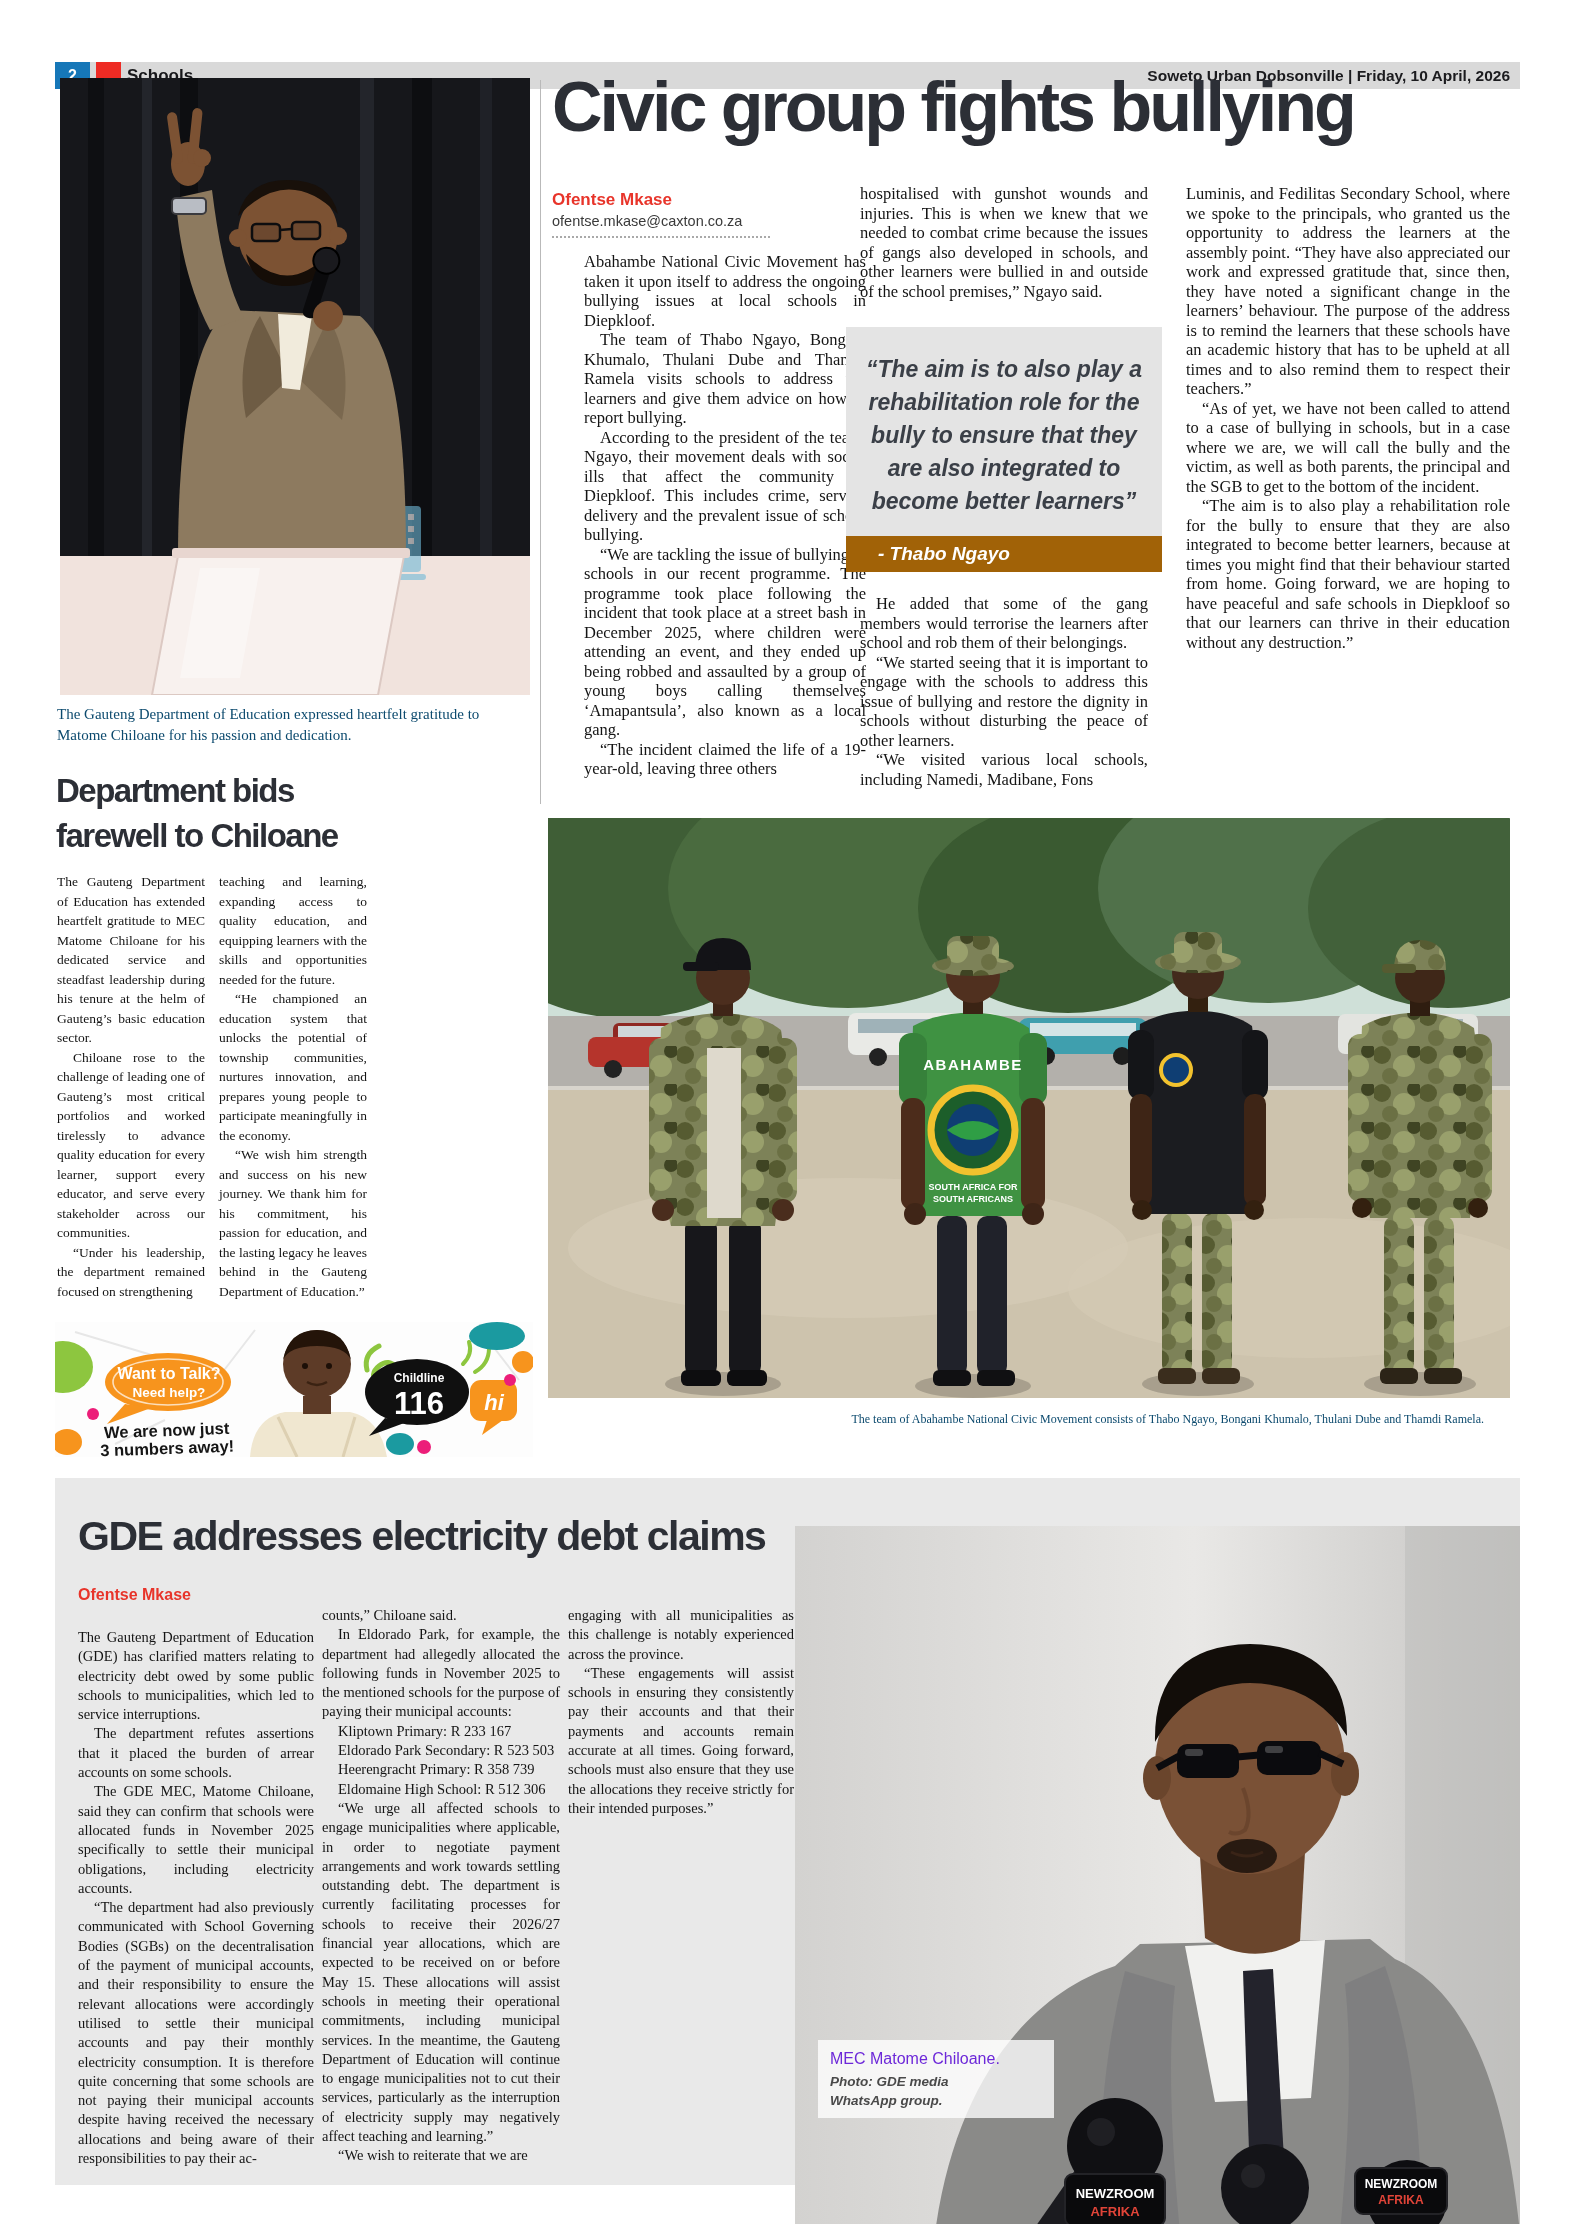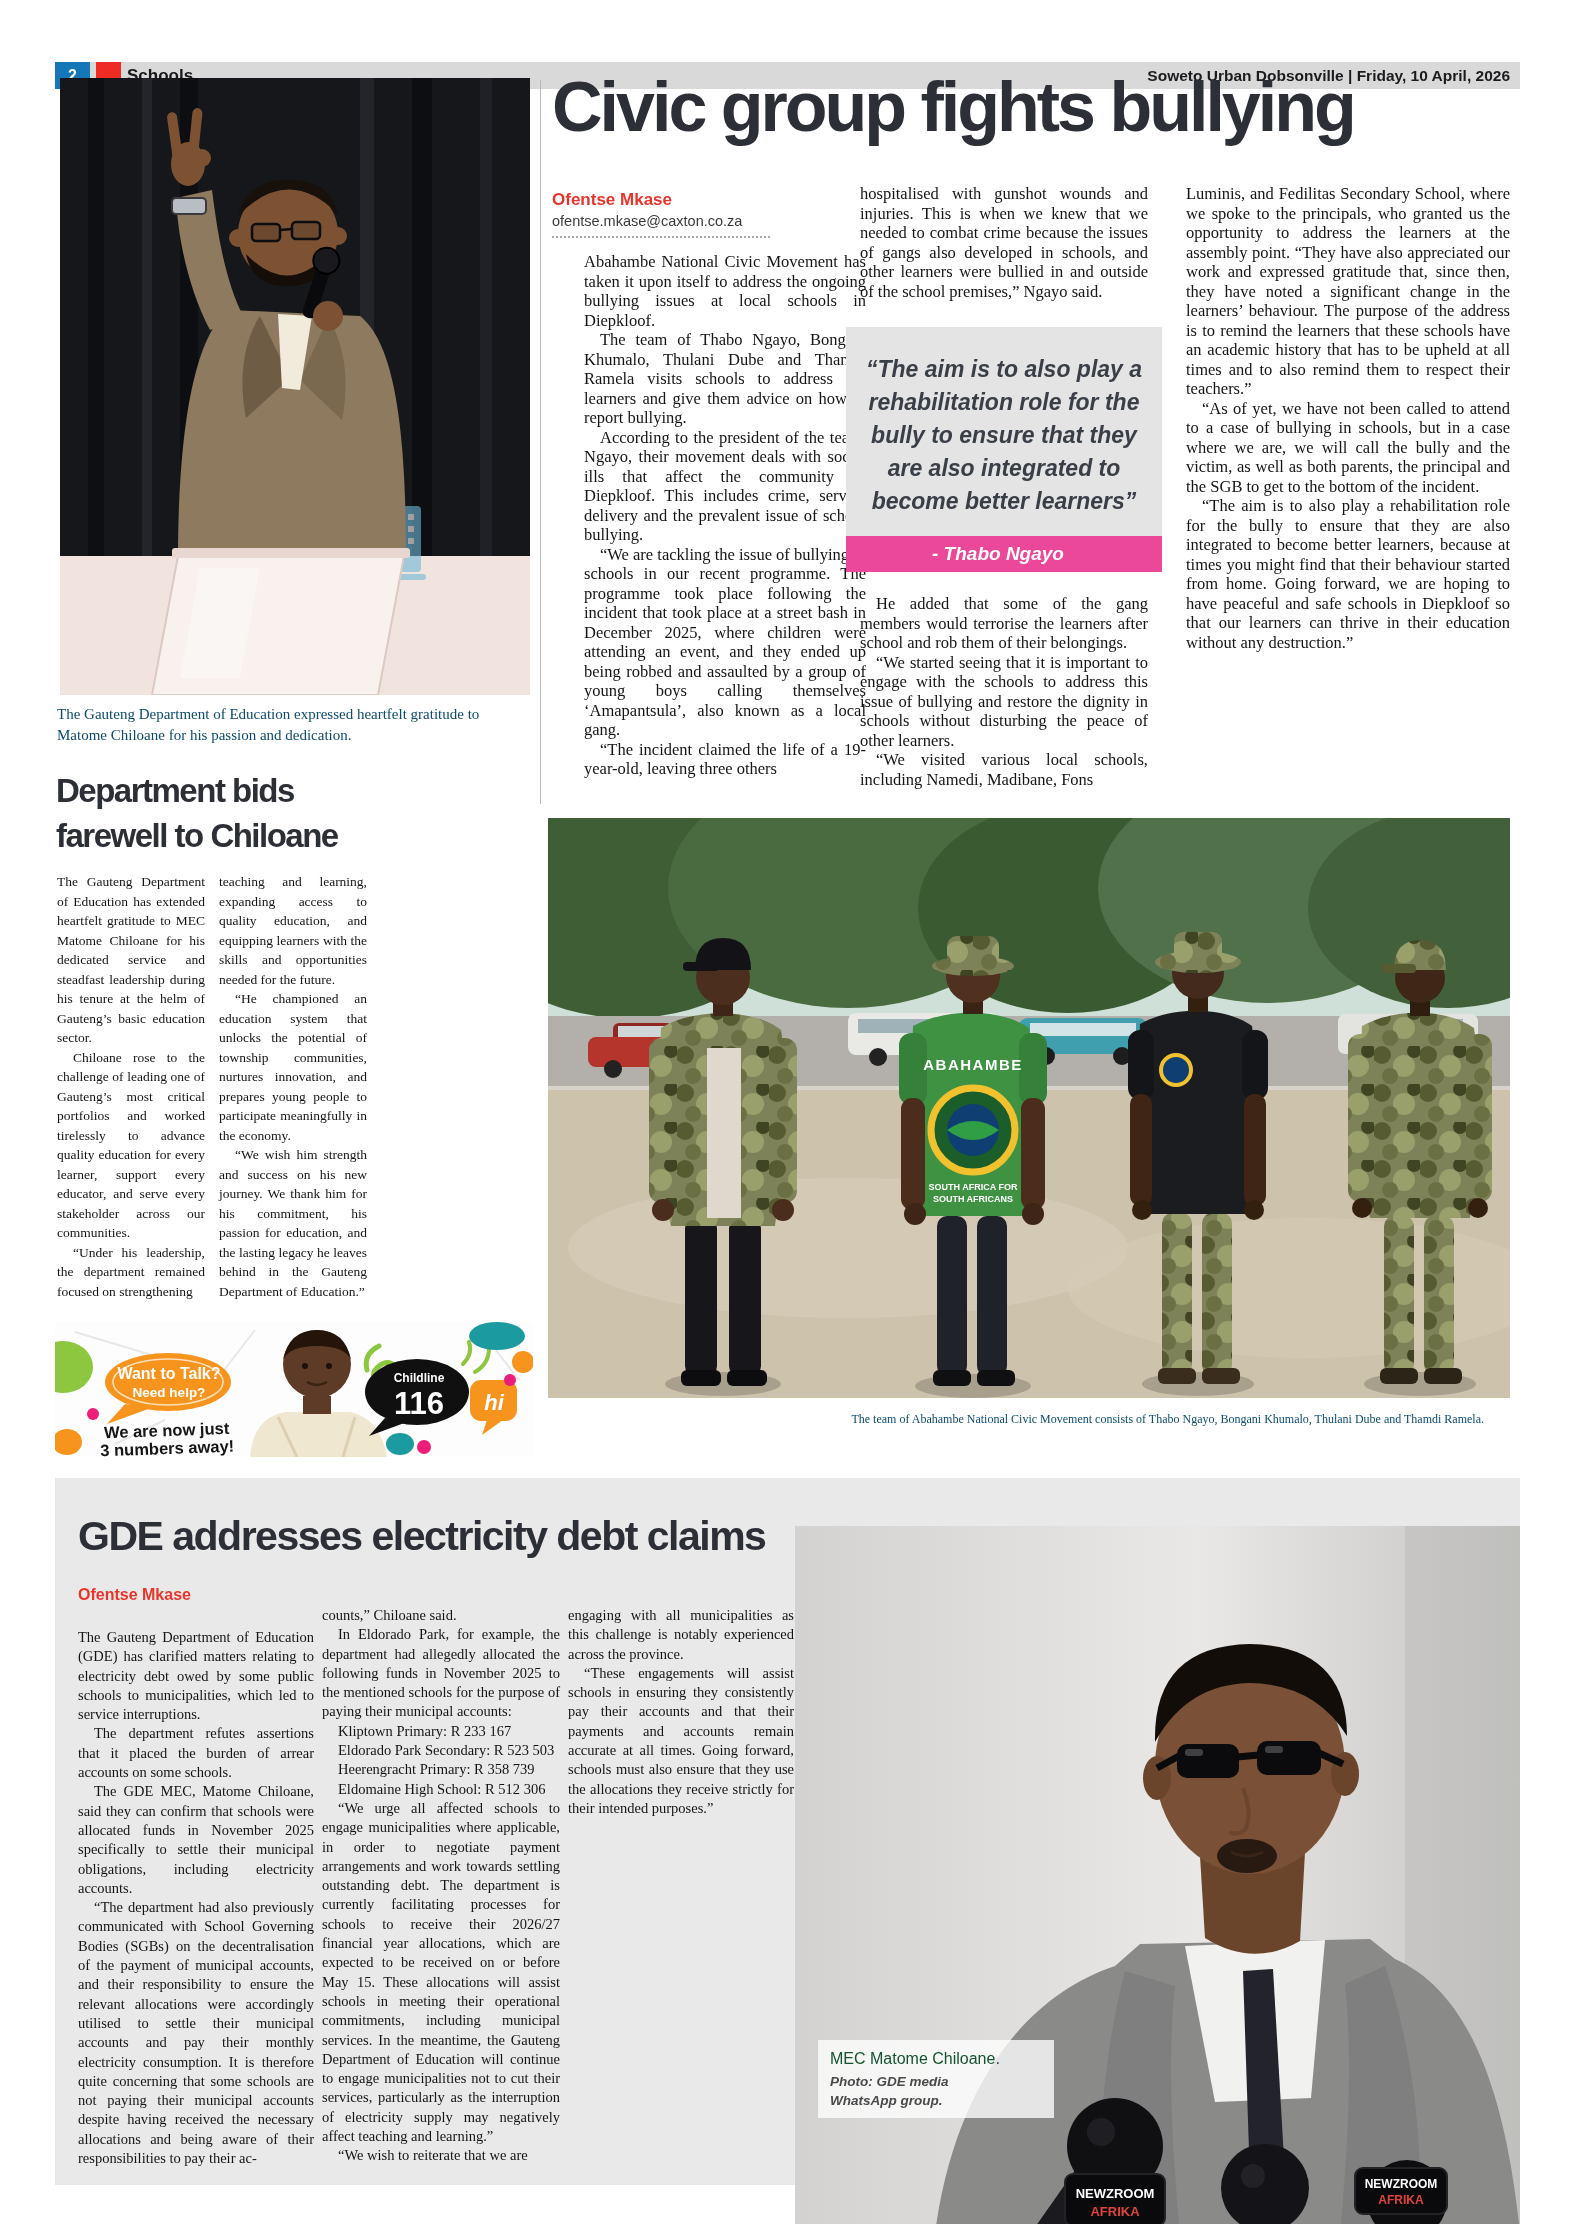--- a/index.html
+++ b/index.html
@@ -42,40 +42,40 @@
   #f-col1{left:57px;top:872px;width:148px;}
   #f-col2{left:219px;top:872px;width:148px;}
   #g-col1{left:78px;top:1628px;width:236px;}
   #g-col2{left:322px;top:1606px;width:238px;}
   #g-col3{left:568px;top:1606px;width:226px;}
 
   
   #quotebox{background:#e4e4e4;margin:26px -14px 22px -14px;}
   #quotetext{padding:26px 10px 18px;font:bold italic 23px/33px "Liberation Sans",sans-serif;
              color:#3a3f47;text-align:center;text-indent:0 !important;}
-  #quotebar{background:#ec4899;color:#fff;font:bold italic 19px/36px "Liberation Sans",sans-serif;
-            text-align:center;padding-right:12px;}
+  #quotebar{background:#a16207;color:#fff;font:bold italic 19px/36px "Liberation Sans",sans-serif;
+            text-align:left;padding-right:12px;padding-left:32px;}
 
   
   .photo svg{display:block;width:100%;height:100%;}
   #photo1{left:60px;top:78px;width:470px;height:617px;}
   #vrule{left:540px;top:80px;width:1px;height:724px;background:#b9b9b9;}
   .cap{font-family:Liberation Serif, serif;color:#0c4a6e;}
   #cap1{left:57px;top:704px;width:452px;font-size:15px;line-height:21px;}
   #photo2{left:548px;top:818px;width:962px;height:580px;}
   #cap2{left:564px;top:1408px;width:920px;font-size:12px;line-height:23px;text-align:right;}
 
   
   #ad{left:55px;top:1322px;width:478px;height:135px;}
 
   
   #graysec{left:55px;top:1478px;width:1465px;height:707px;background:#e9e9e9;}
   #photo3{left:795px;top:1478px;width:725px;height:707px;margin-top:48px;}
   #cap3{left:818px;top:2040px;width:236px;background:rgba(255,255,255,0.78);padding:10px 12px;}
-  #cap3 .l1{font:16px "Liberation Sans",sans-serif;color:#14532d;}
+  #cap3 .l1{font:16px "Liberation Sans",sans-serif;color:#6d28d9;}
   #cap3 .l2{font:bold italic 13.5px "Liberation Sans",sans-serif;color:#4a4a4a;margin-top:6px;}
   #cap3 .l3{font:bold italic 13.5px "Liberation Sans",sans-serif;color:#4a4a4a;margin-top:4px;}
 </style>
 </head>
 <body>
 
 <div class="page">
 
   <div class="abs" id="topbar">
     <div class="abs" id="pagenum">2</div>

